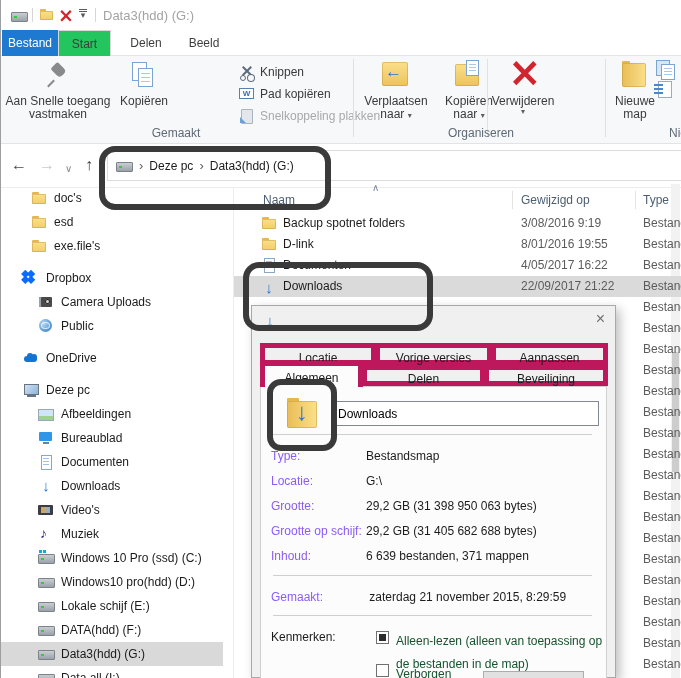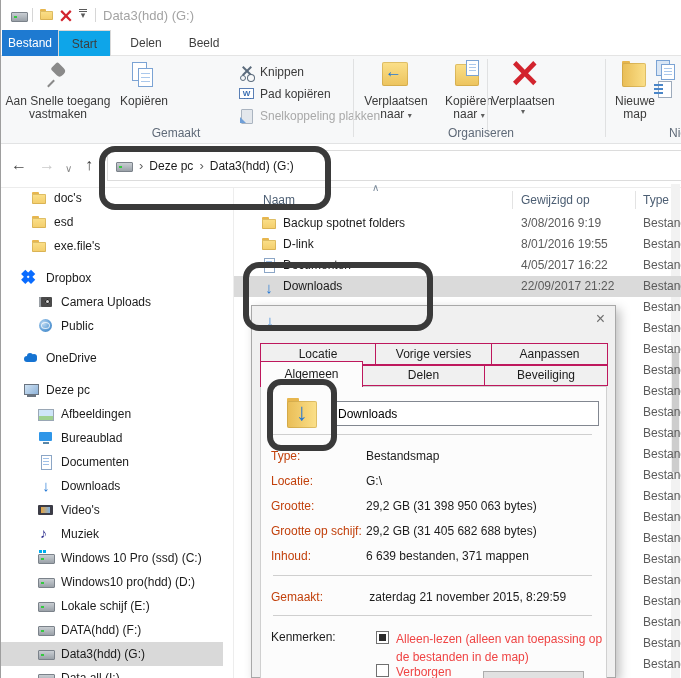--- a/index.html
+++ b/index.html
@@ -21,21 +21,21 @@
   .folder-mini::before{content:"";position:absolute;left:0;top:0;width:6px;height:3px;background:#e7b64e;border-radius:1px}
   .folder-mini::after{content:"";position:absolute;left:0;top:2px;width:13px;height:9px;background:linear-gradient(#fbe08a,#f3cd6a);box-shadow:inset 0 0 0 1px rgba(180,140,50,.4);border-radius:1px}
   .x-mini{position:absolute;color:#d2242e;font-weight:bold;font-size:19px;line-height:14px;font-family:"DejaVu Sans",sans-serif}
   .qat-btn{position:absolute;color:#5a5a5a;font-size:9px;line-height:9px;text-align:center;width:12px}
   .qat-btn::before{content:"";display:block;margin:0 auto 1px;width:8px;height:1px;background:#5a5a5a;box-shadow:0 2px 0 #5a5a5a}
 
   
   .tabbar{position:absolute;left:0;top:30px;width:681px;height:26px;background:#fff;border-bottom:1px solid #e4e4e4;box-sizing:border-box}
   .file-tab{position:absolute;left:1px;top:0;width:56px;height:26px;background:#1e7ad1;color:#fff;text-align:center;line-height:26px}
   .tab{position:absolute;top:0;height:26px;line-height:26px;text-align:center;color:#3d3d3d}
-  .tab.active{background:#0ea5e9;border:1px solid #d8d8d8;border-bottom:none;box-sizing:border-box;height:27px}
+  .tab.active{background:#22c55e;border:1px solid #d8d8d8;border-bottom:none;box-sizing:border-box;height:27px}
   .tab:nth-of-type(2){left:57px;width:53px}
   .tab:nth-of-type(3){left:122px;width:46px}
   .tab:nth-of-type(4){left:180px;width:46px}
 
   
   .ribbon{position:absolute;left:0;top:56px;width:681px;height:88px;background:#f7f8f9;border-bottom:1px solid #e2e3e4;box-sizing:border-box}
   .rdiv{position:absolute;top:3px;height:78px;width:1px;background:#e0e1e2}
   .grouplabel{position:absolute;top:70px;font-size:12px;color:#5f6a78;text-align:center;white-space:nowrap}
   .bigbtn{position:absolute;top:3px;display:flex;flex-direction:column;align-items:center;text-align:center;color:#3b3b3b;line-height:13px}
   .bigbtn .bicon{position:relative;width:34px;height:36px}
@@ -136,42 +136,42 @@
   .c-name{position:absolute;left:49px;white-space:nowrap}
   .c-date{position:absolute;left:287px;color:#5b5b5b;white-space:nowrap}
   .c-type{position:absolute;left:409px;color:#5b5b5b;white-space:nowrap}
 
   
   .dialog{position:absolute;left:250px;top:305px;width:365px;height:373px;background:#f0f0f0;border:1px solid #a8a8a8;
           box-shadow:4px 4px 10px rgba(0,0,0,.25);z-index:5;box-sizing:border-box}
   .dlg-title{position:absolute;left:30px;top:8px;color:#808080;white-space:nowrap}
   .dlg-title-icon{position:absolute;left:10px;top:7px}
   .dlg-close{position:absolute;right:10px;top:5px;font-size:16px;color:#6f6f6f;line-height:16px}
-  .dtab{position:absolute;background:#f0f0f0;border:1px solid #be185d;box-sizing:border-box;text-align:center;color:#1b1b1b}
+  .dtab{position:absolute;background:#f0f0f0;border:5px solid #be185d;box-sizing:border-box;text-align:center;color:#1b1b1b}
   .dtab.r1{top:37px;height:22px;line-height:20px}
   .dtab.r2{top:59px;height:21px;line-height:19px}
   .dtab.active{top:55px;height:26px;background:#fcfcfc;border-bottom:none;z-index:2;line-height:24px}
   .dpane{position:absolute;left:8px;top:80px;right:8px;bottom:-2px;background:#fcfcfc;border:1px solid #d0d0d0;box-sizing:border-box}
   .big-folder{position:absolute;left:24px;top:10px;width:36px;height:34px}
   .big-folder::before{content:"";position:absolute;left:2px;top:1px;width:12px;height:5px;background:#e7b64e;border-radius:1px}
   .big-folder::after{content:"";position:absolute;left:2px;top:4px;width:30px;height:27px;background:linear-gradient(90deg,#e9bd56,#fbe08a);box-shadow:inset 0 0 0 1px rgba(180,140,50,.4);border-radius:2px}
   .big-folder .arr{position:absolute;left:2px;top:1px;width:30px;text-align:center;font-size:24px;font-weight:bold;color:#2277d4;z-index:2}
   .dlg-name{position:absolute;left:72px;top:14px;width:266px;height:25px;border:1px solid #828790;background:#fff;
             font-family:"Liberation Sans",sans-serif;font-size:12px;padding:0 4px;box-sizing:border-box;color:#000}
   .dsep{position:absolute;left:12px;right:14px;height:1px;background:#cfcfcf}
   .dfields{position:absolute;left:10px;top:62px;right:6px}
   .frow{height:25px;white-space:nowrap}
-  .flabel{display:inline-block;width:95px;color:#c2410c;vertical-align:top}
+  .flabel{display:inline-block;width:95px;color:#8b5cf6;vertical-align:top}
   .fvalue{color:#1c1c1c}
   .gemaakt{position:absolute;left:10px;top:203px;white-space:nowrap}
   .kenmerken{position:absolute;left:10px;top:243px}
   .chkrow{position:absolute;white-space:normal}
   .chk{position:absolute;left:0;top:1px;width:13px;height:13px;border:1px solid #707070;background:#fff;box-sizing:border-box}
   .chk.ind::before{content:"";position:absolute;left:2px;top:2px;width:7px;height:7px;background:#2b2b2b}
-  .chktext{display:block;margin-left:20px;width:218px;line-height:18px;color:#ef4444}
+  .chktext{display:block;margin-left:20px;width:218px;line-height:23px;color:#14532d}
   .dlg-btn{position:absolute;left:222px;top:284px;width:101px;height:24px;background:#e1e1e1;border:1px solid #adadad;box-sizing:border-box}
 
   
   .anno{position:absolute;border:6px solid #3a3a3a;border-radius:16px;z-index:9;pointer-events:none}
   .anno1{left:98px;top:146px;width:220px;height:52px}
   .anno2{left:242px;top:262px;width:178px;height:57px}
   .anno3{left:266px;top:379px;width:58px;height:60px;border-radius:14px}
 </style>
 </head>
 <body>
@@ -226,21 +226,21 @@
     <span class="bicon movefolder-icon"></span>
     <div><span>Verplaatsen naar</span> <span class="caret">▾</span></div>
   </div>
   <div class="bigbtn" style="left:436px;width:64px">
     <span class="bicon copyfolder-icon"></span>
     <div><span>Kopiëren naar</span> <span class="caret">▾</span></div>
   </div>
   <div class="rdiv" style="left:486px"></div>
   <div class="bigbtn" style="left:490px;width:64px">
     <span class="bicon delete-x-icon"></span>
-    <div>Verplaatsen</div>
+    <div>Verwijderen</div>
     <div class="caret">▾</div>
   </div>
   <div class="grouplabel" style="left:430px;width:100px">Organiseren</div>
   <div class="rdiv" style="left:604px"></div>
 
   <div class="bigbtn" style="left:608px;width:52px">
     <span class="bicon newfolder-icon"></span>
     <div>Nieuwe map</div>
   </div>
   <span class="ic newitem-icon" style="position:absolute;left:653px;top:2px;width:24px;height:20px"></span>

